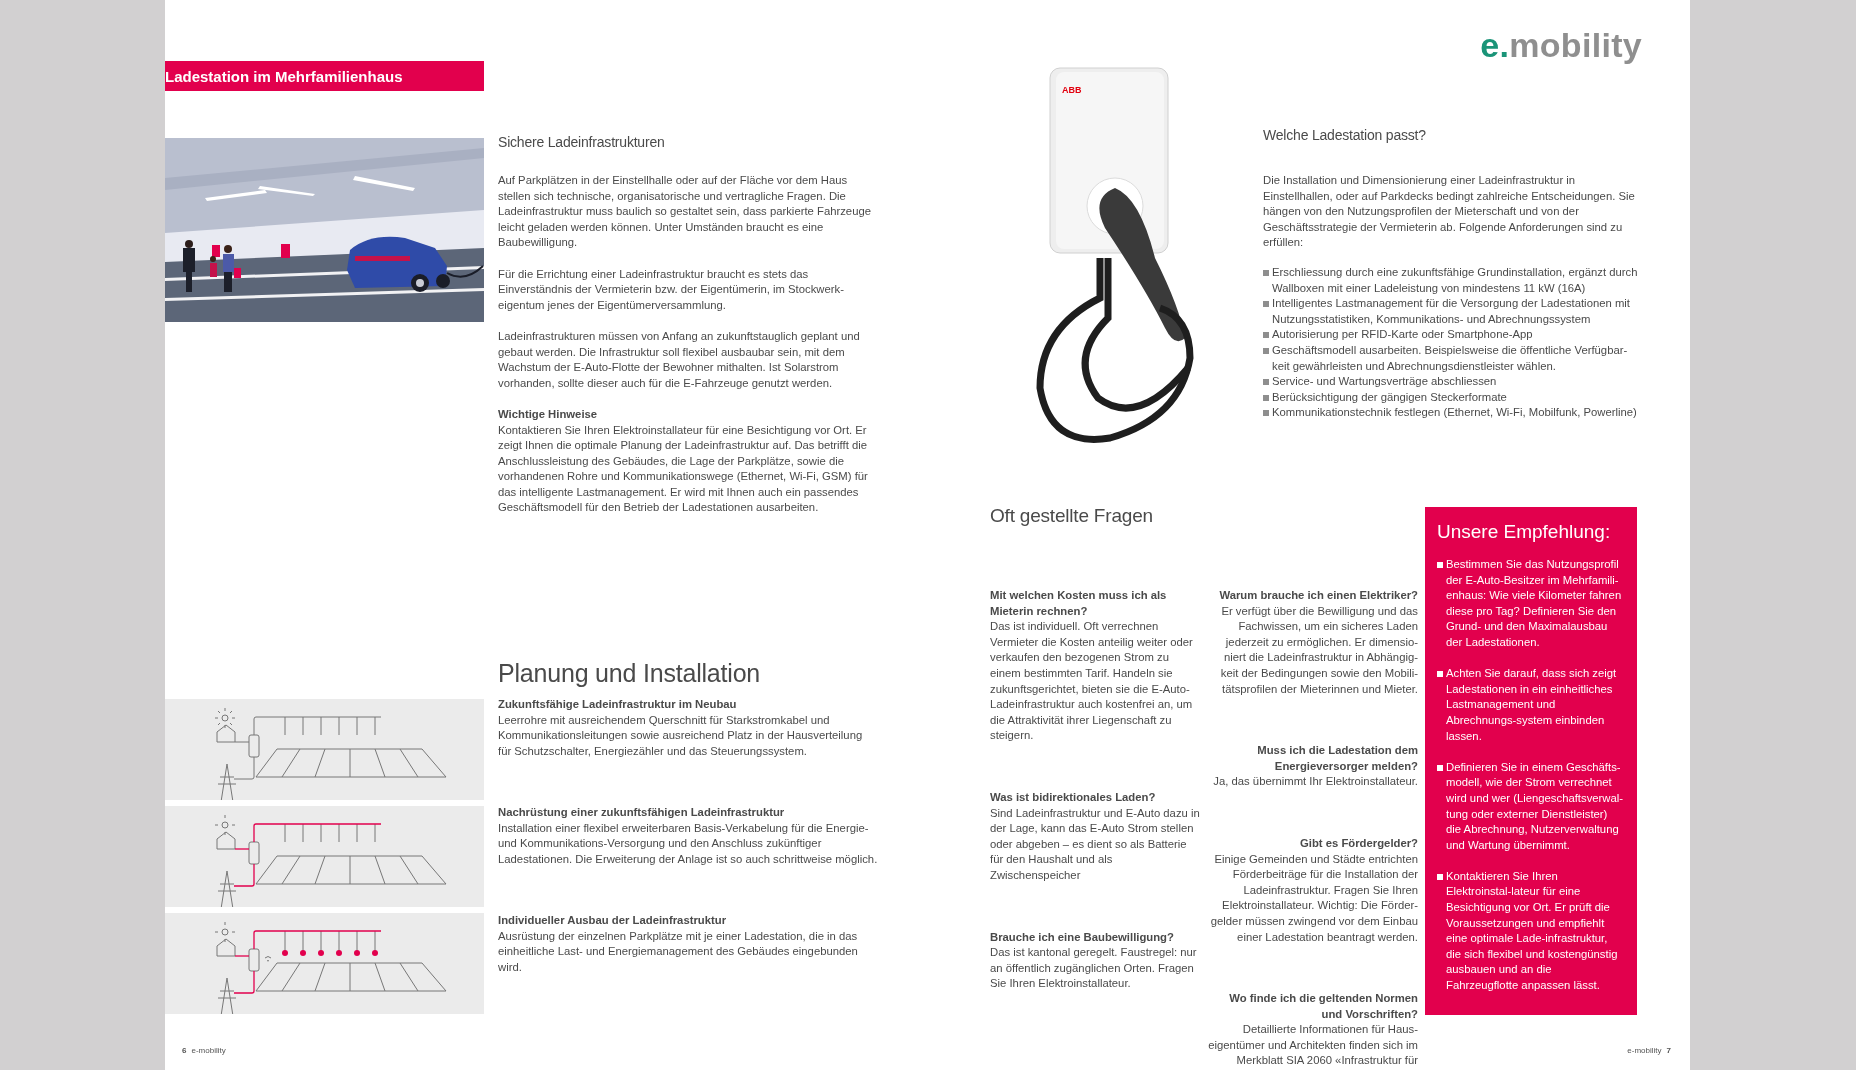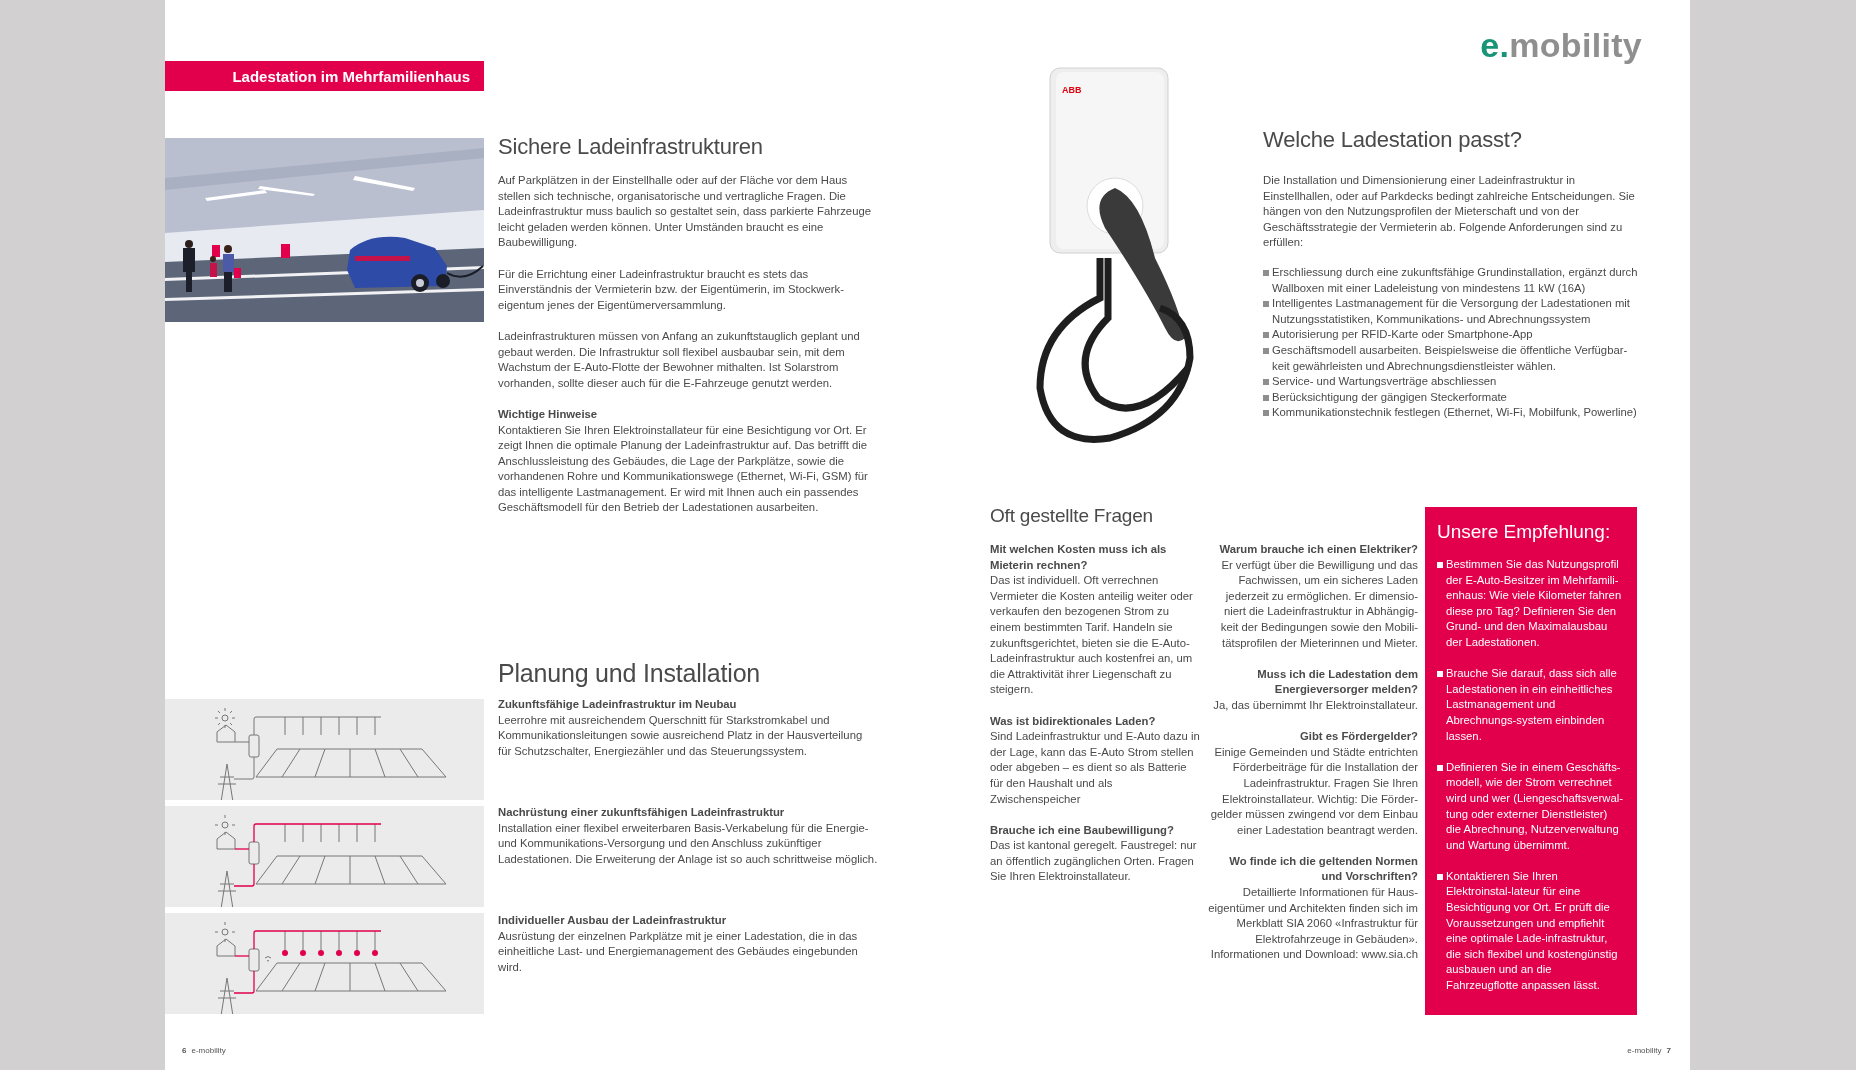--- a/index.html
+++ b/index.html
@@ -1,38 +1,38 @@
 <!DOCTYPE html>
 <html><head>
 <meta charset="utf-8">
 <style>
   * { box-sizing: border-box; margin: 0; padding: 0; }
   html, body { width: 1856px; height: 1070px; overflow: hidden; }
   body { background: #d2d0d1; font-family: "Liberation Sans", sans-serif; color: #4a4a4a; position: relative; }
   .page { position: absolute; top: 0; left: 165px; width: 1525px; height: 1070px; background: #ffffff; }
   .abs { position: absolute; }
   .section-bar { left: 0; top: 61px; width: 319px; height: 30px; background: #e2004d; color: #fff;
-    font-weight: bold; font-size: 15px; text-align: right; padding: 7px 14px 0 0; }
-  .h2 { font-size: 22px; color: #4a4a4a; font-weight: normal; letter-spacing: -0.2px; }
+    font-weight: bold; font-size: 15px; padding: 7px 14px 0 0; }
+  .h2 { font-size: 14px; color: #4a4a4a; font-weight: normal; letter-spacing: -0.2px; }
   .body { font-size: 11.3px; line-height: 15.6px; color: #4a4a4a; }
   .body p { margin-bottom: 15.6px; }
   .bold { font-weight: bold; }
   .photo { left: 0; top: 138px; width: 319px; height: 184px; overflow: hidden; }
   .panel { left: 0; width: 319px; height: 101px; background: #ebebeb; }
   .logo { right: 48px; top: 26px; font-size: 34px; font-weight: bold; letter-spacing: 0.3px; }
   .logo .e { color: #1a9478; }
   .logo .rest { color: #8f8f8f; }
   ul.squares { list-style: none; }
   ul.squares li { position: relative; padding-left: 9px; font-size: 11.3px; line-height: 15.6px; }
   ul.squares li::before { content: ""; position: absolute; left: 0; top: 5px; width: 6px; height: 6px; background: #8e8e8e; }
   .reco { left: 1260px; top: 507px; width: 212px; height: 508px; background: #e2004d; color: #fff; padding: 14px 12px 0 12px; }
   .reco h3 { font-size: 19px; font-weight: normal; margin-bottom: 14px; }
   .reco ul li { color: #fff; font-size: 11.3px; line-height: 15.6px; margin-bottom: 15.6px; }
   .reco ul li::before { background: #ffffff; }
-  .faq-q { font-weight: bold; }
+  .faq-q { font-weight: bold; margin-top: 46px; }
   .faq-item { margin-bottom: 15.6px; }
   .footer { font-size: 8px; color: #555; top: 1046px; }
   .footer .num { font-weight: bold; margin: 0 5px; }
 </style>
 </head>
 <body>
 
 <div class="page">
 
   <div class="abs section-bar">Ladestation im Mehrfamilienhaus</div>
@@ -239,21 +239,21 @@
     <div class="faq-item">
       <div class="faq-q">Wo finde ich die geltenden Normen und Vorschriften?</div>
       <div>Detaillierte Informationen für Haus-eigentümer und Architekten finden sich im Merkblatt SIA 2060 «Infrastruktur für Elektrofahrzeuge in Gebäuden». Informationen und Download: www.sia.ch</div>
     </div>
   </div>
 
   <div class="abs reco">
     <h3>Unsere Empfehlung:</h3>
     <ul class="squares">
       <li>Bestimmen Sie das Nutzungsprofil der E-Auto-Besitzer im Mehrfamili-enhaus: Wie viele Kilometer fahren diese pro Tag? Definieren Sie den Grund- und den Maximalausbau der Ladestationen.</li>
-      <li>Brauche Sie darauf, dass sich alle Ladestationen in ein einheitliches Lastmanagement und Abrechnungs-system einbinden lassen.</li>
+      <li>Achten Sie darauf, dass sich zeigt Ladestationen in ein einheitliches Lastmanagement und Abrechnungs-system einbinden lassen.</li>
       <li>Definieren Sie in einem Geschäfts-modell, wie der Strom verrechnet wird und wer (Liengeschaftsverwal-tung oder externer Dienstleister) die Abrechnung, Nutzerverwaltung und Wartung übernimmt.</li>
       <li>Kontaktieren Sie Ihren Elektroinstal-lateur für eine Besichtigung vor Ort. Er prüft die Voraussetzungen und empfiehlt eine optimale Lade-infrastruktur, die sich flexibel und kostengünstig ausbauen und an die Fahrzeugflotte anpassen lässt.</li>
     </ul>
   </div>
 
   <div class="abs footer" style="right:14px;">
     <span>e-mobility</span><span class="num">7</span>
   </div>
 </div>
 

